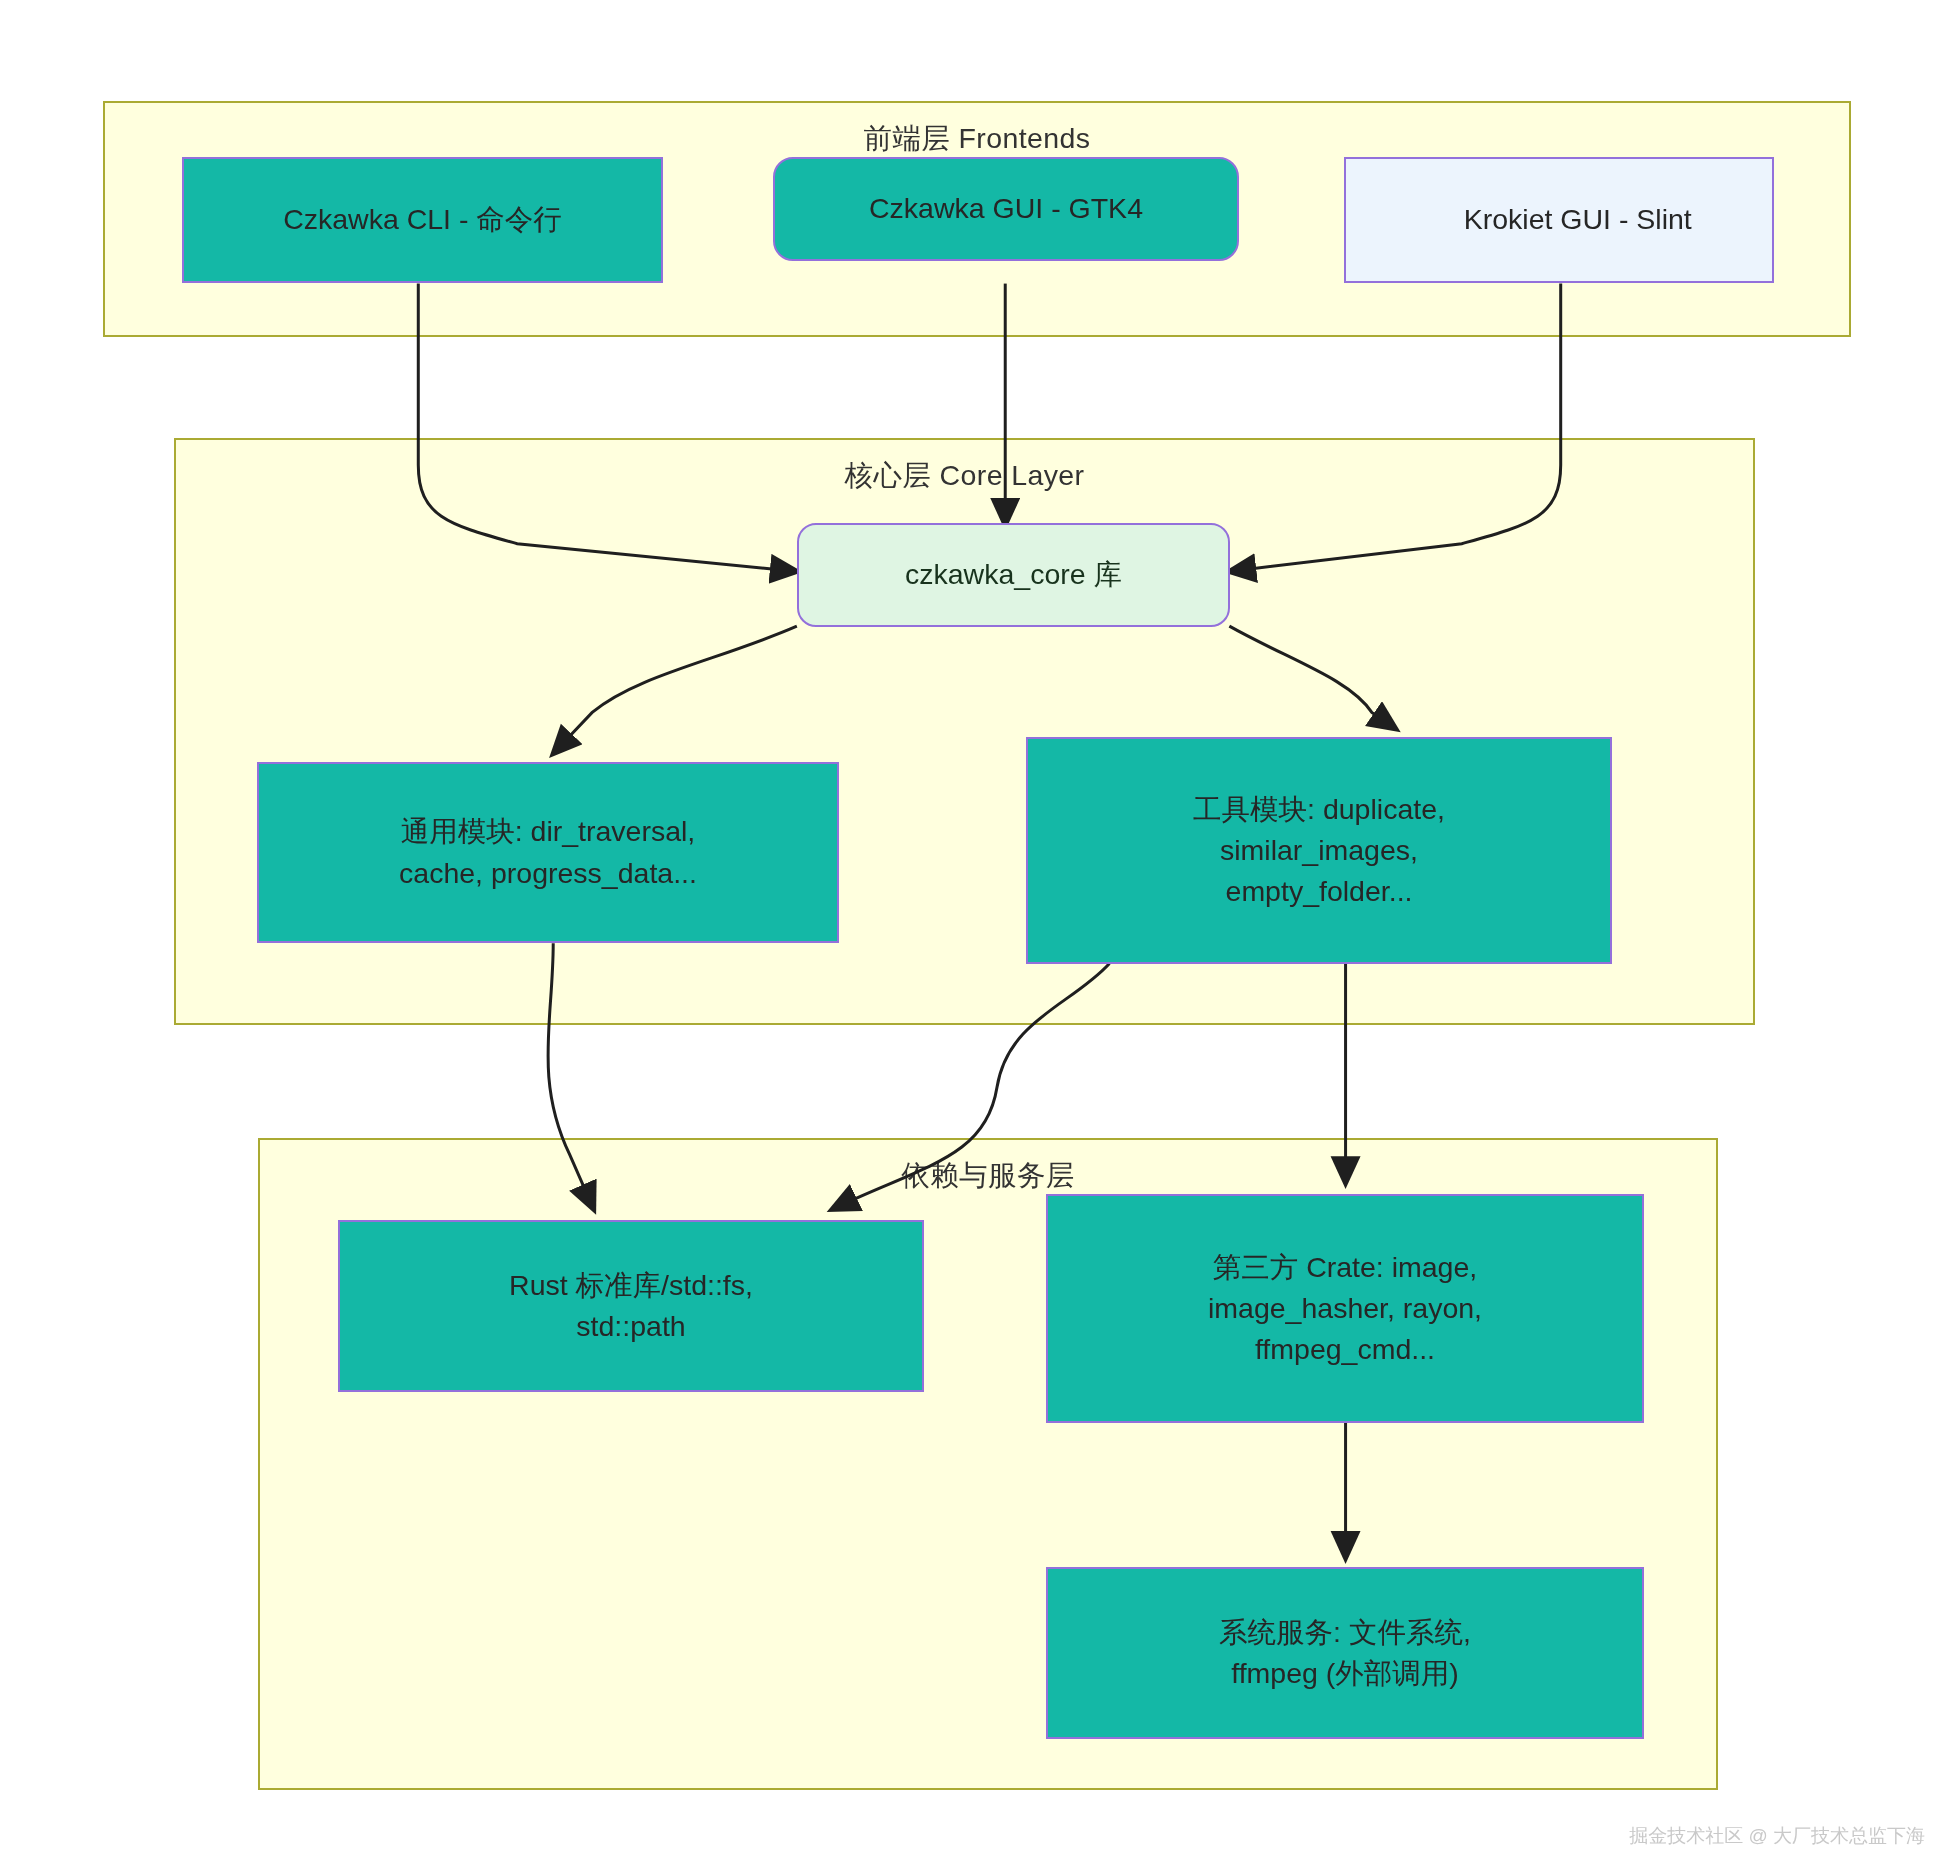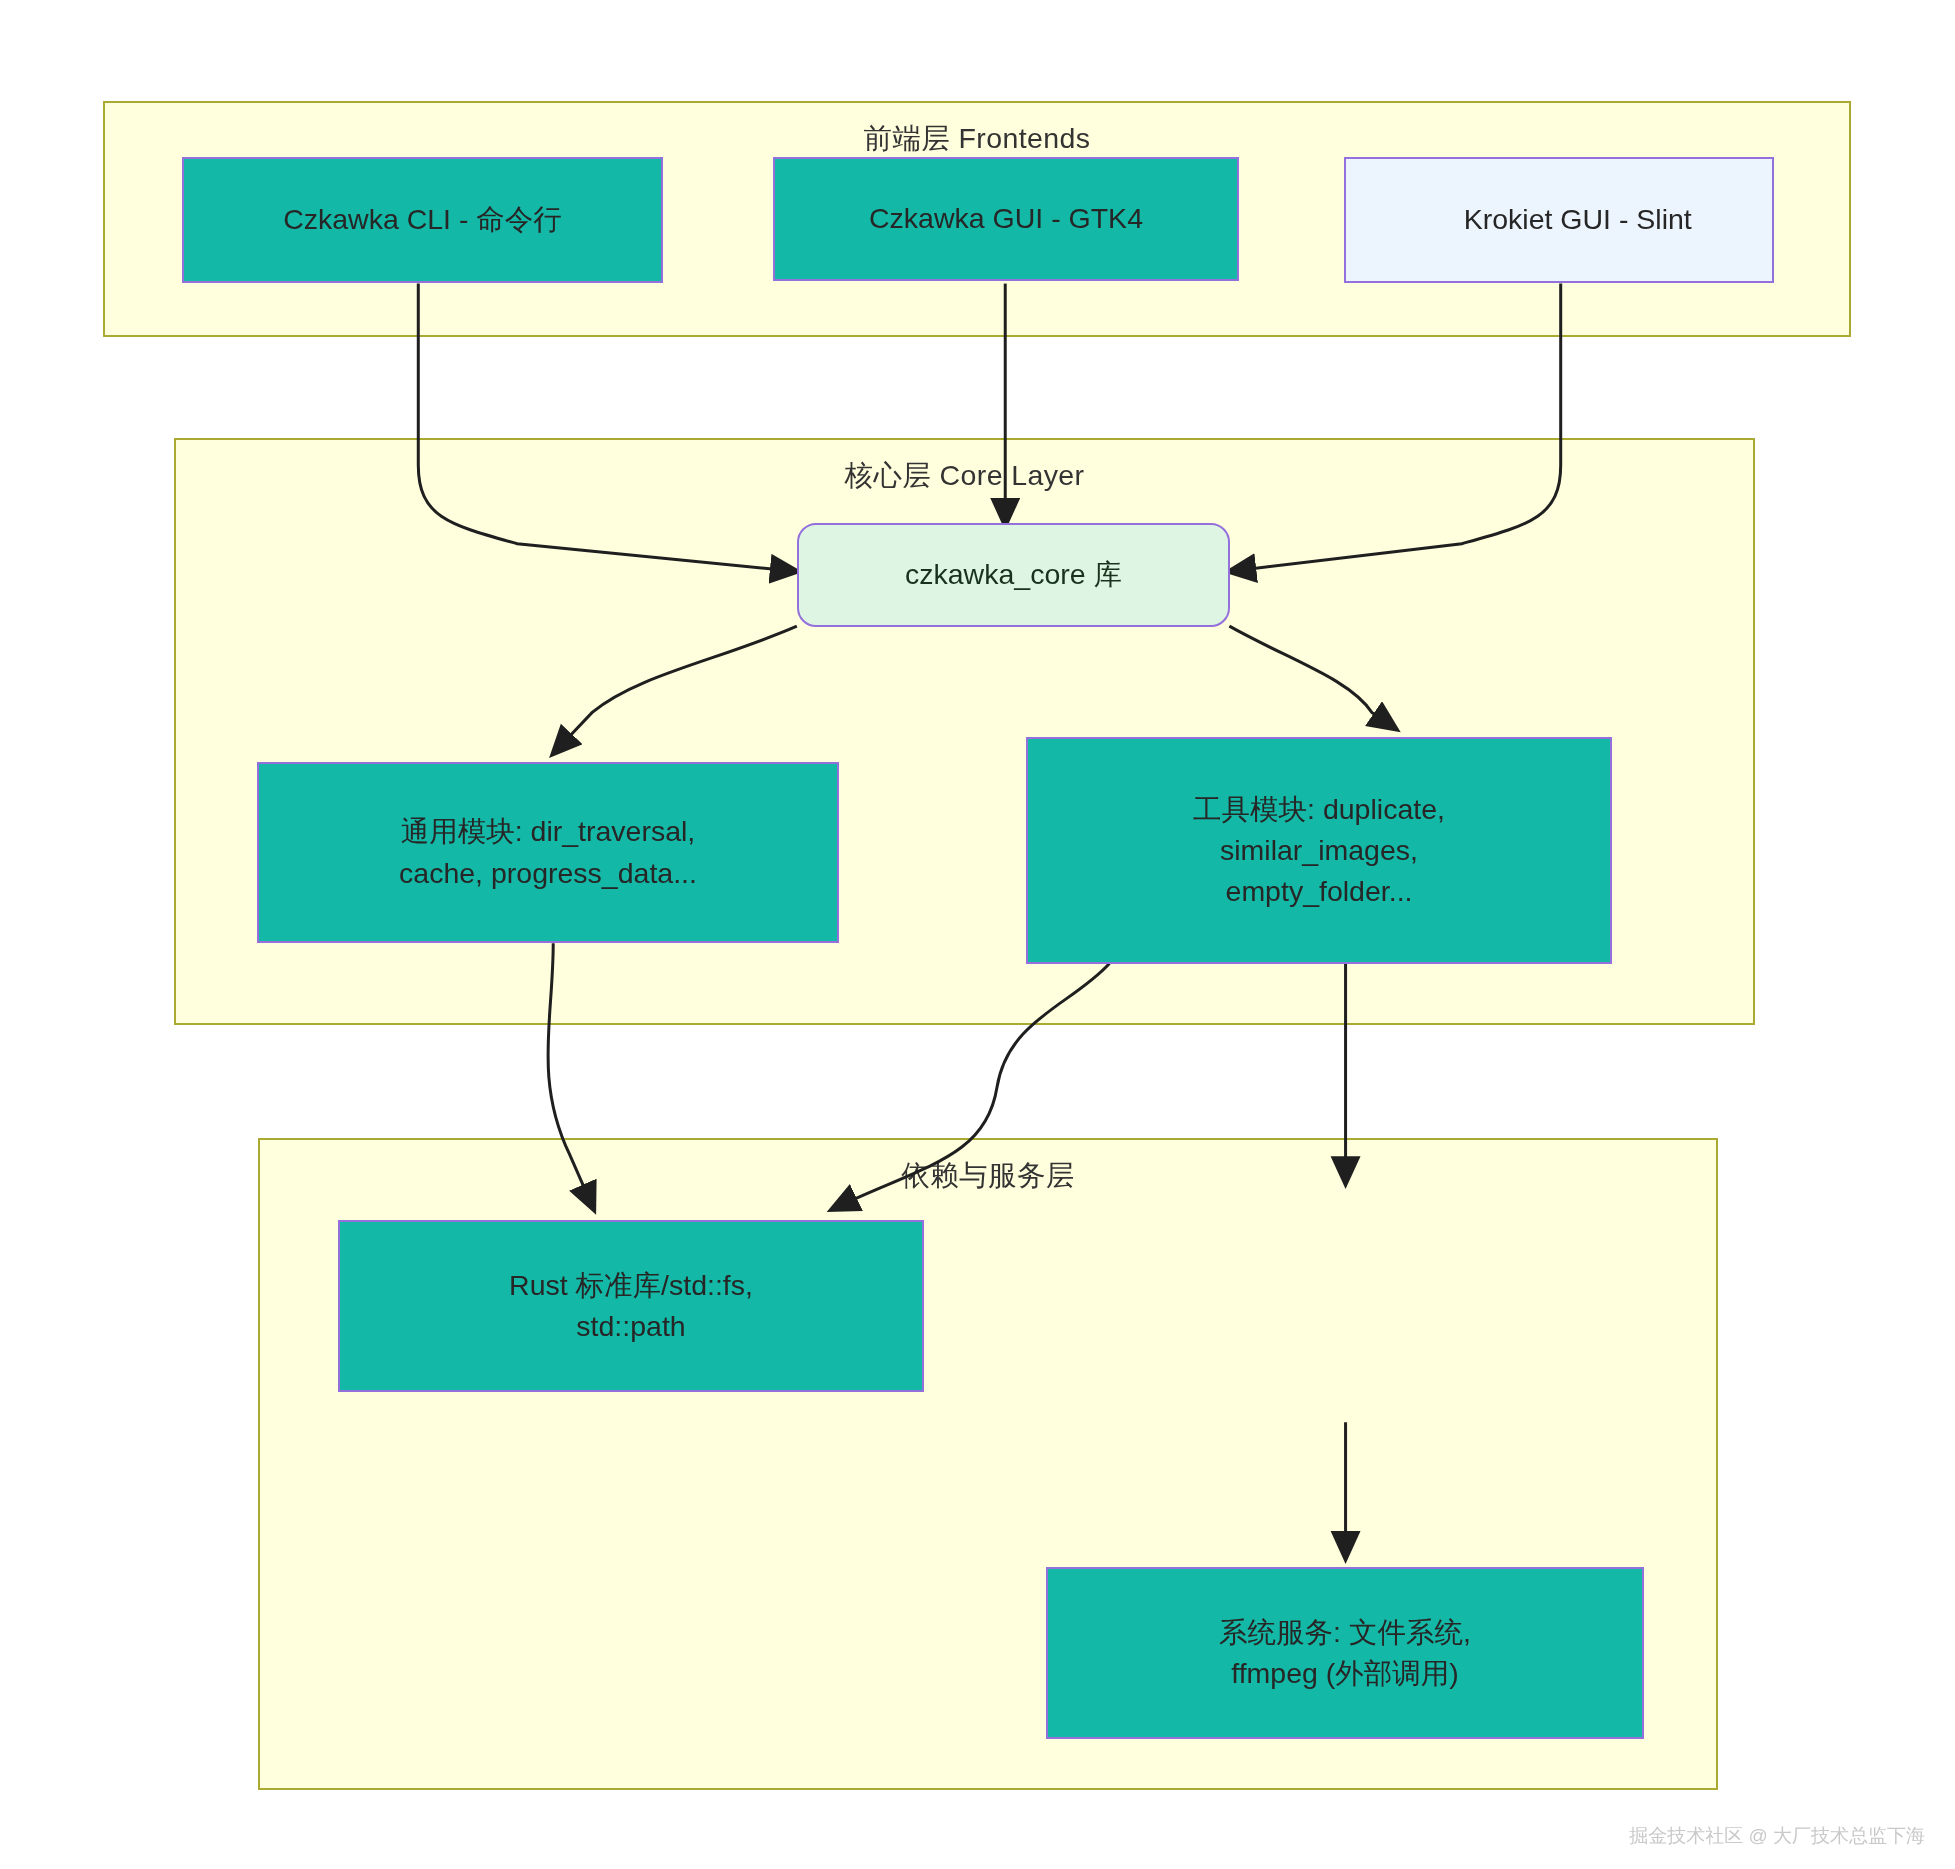--- a/index.html
+++ b/index.html
@@ -117,36 +117,39 @@
       <path d="M 1480,1285 C 1430,1340 1345,1360 1330,1450 C 1315,1545 1230,1555 1110,1613"></path>
 
       <path d="M 1795,1285 L 1795,1578"></path>
 
       <path d="M 1795,1897 L 1795,2078"></path>
     </g>
   </svg>
 
   <div class="node" style="left:182px; top:157px; width:481px; height:126px;">Czkawka CLI - 命令行</div>
 
-  <div class="node" style="left:773px; top:157px; width:466px; height:124px;">Czkawka GUI - GTK4</div>
+  <div class="node" style="left:773px; top:157px; width:466px; height:104px;border-radius:20px;">Czkawka GUI - GTK4</div>
 
   <div class="node alt" style="left:1344px; top:157px; width:430px; height:126px;">Krokiet GUI - Slint</div>
 
   <div class="node core" style="left:797px; top:523px; width:433px; height:104px;border-radius:19px;">czkawka_core 库</div>
 
   <div class="node" style="left:257px; top:762px; width:582px; height:181px;text-align:center;">通用模块: dir_traversal,
 cache, progress_data...</div>
 
   <div class="node" style="left:1026px; top:737px; width:586px; height:227px;">工具模块: duplicate,
 similar_images,
 empty_folder...</div>
 
   <div class="node" style="left:338px; top:1220px; width:586px; height:172px;">Rust 标准库/std::fs,
 std::path</div>
 
+  <div class="node" style="left:1046px; top:1194px; width:598px; height:229px;">第三方 Crate: image,
+image_hasher, rayon,
+ffmpeg_cmd...</div>
 
   <div class="node" style="left:1046px; top:1567px; width:598px; height:172px;text-align:center;">系统服务: 文件系统,
 ffmpeg (外部调用)</div>
 
   <div id="watermark">
     <span>掘金技术社区 @ 大厂技术总监下海</span>
   </div>
 
 </div>
 

